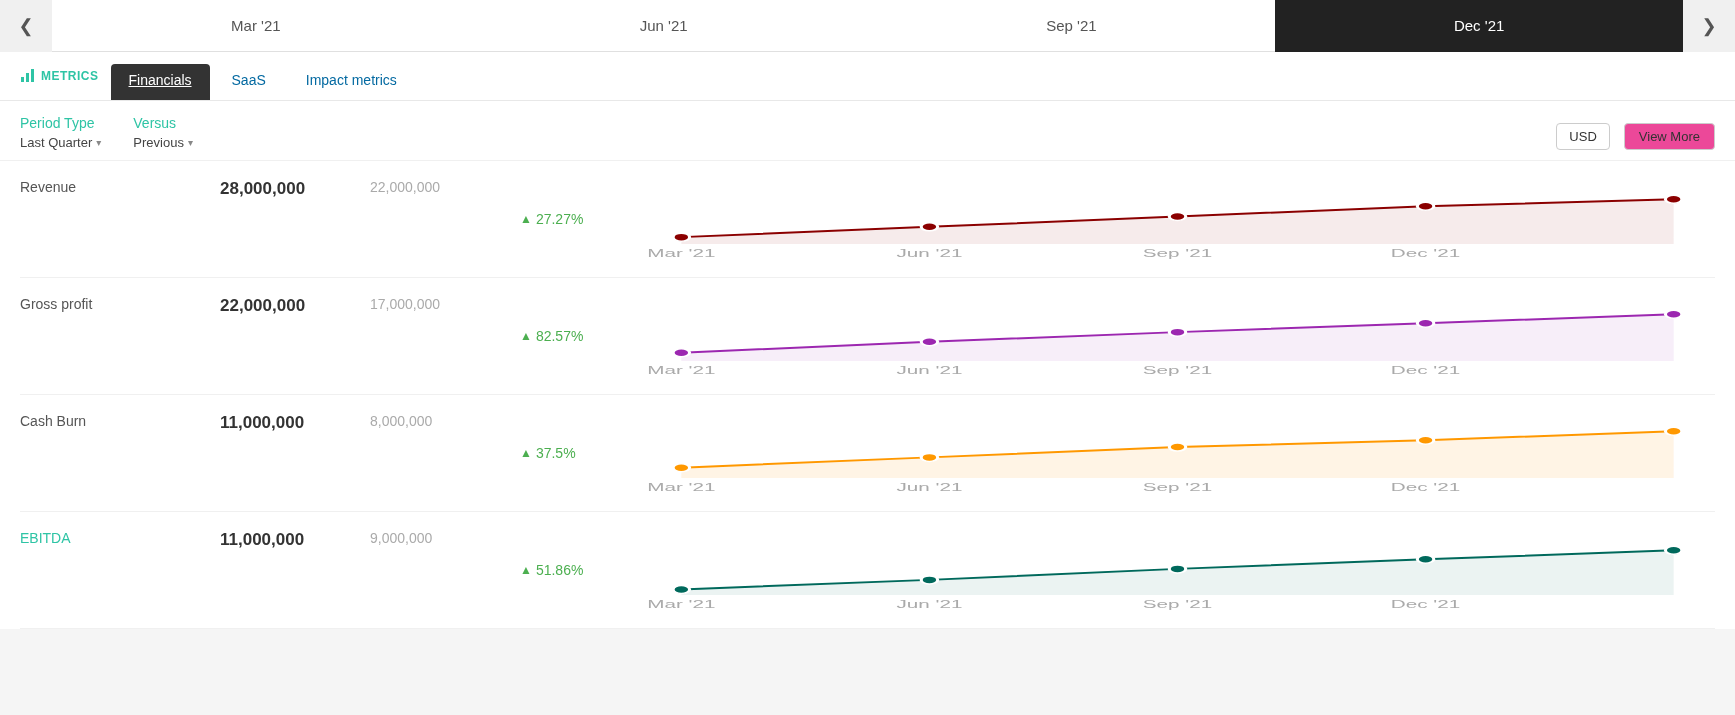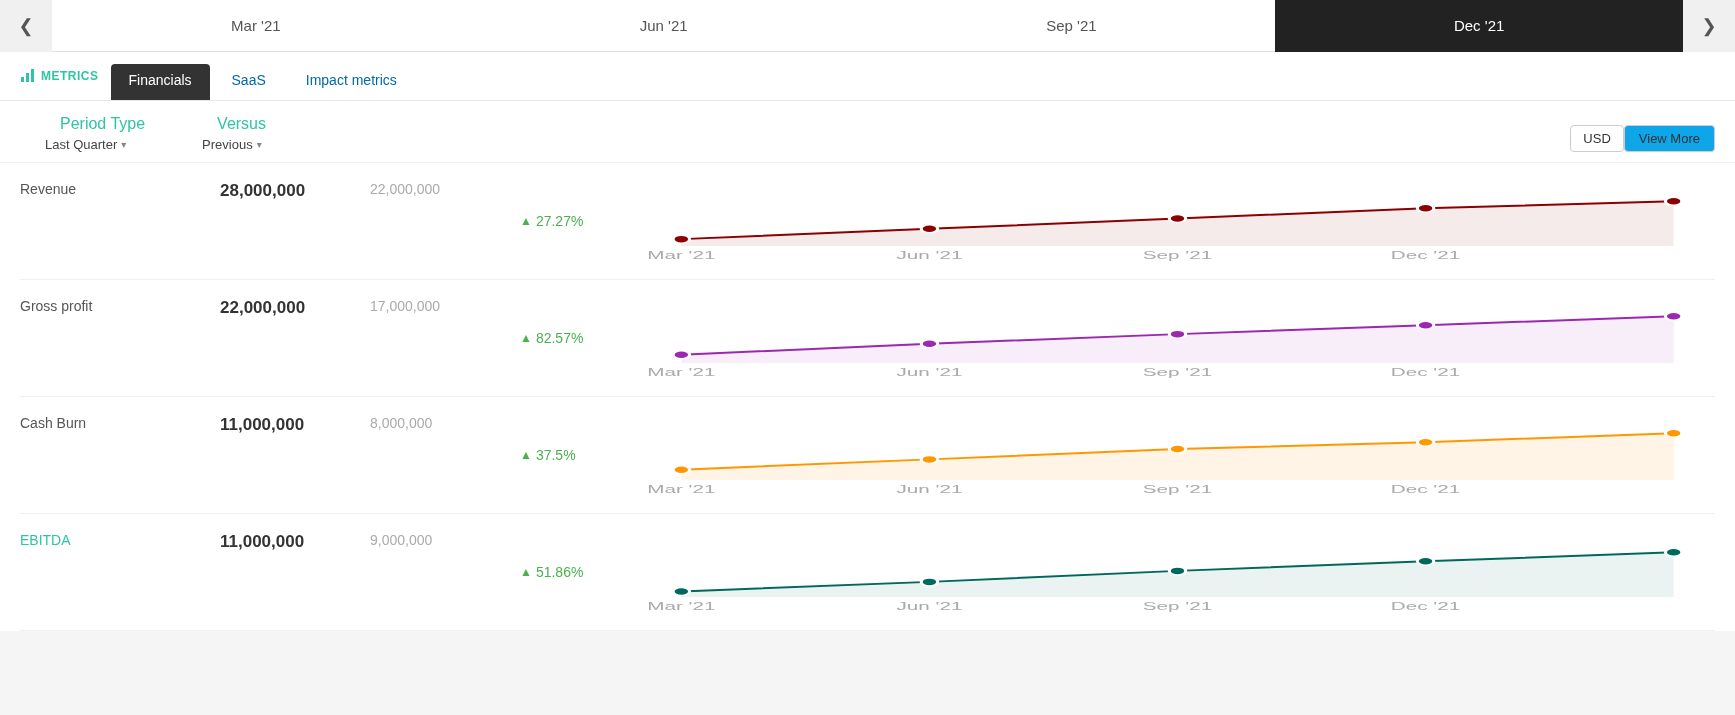--- a/index.html
+++ b/index.html
@@ -37,46 +37,45 @@
     }
     .tab-metrics-label {
       font-size: 12px; color: #2ec4a5; font-weight: 600; letter-spacing: 0.5px;
       margin-right: 8px; display: flex; align-items: center; padding-bottom: 12px;
     }
     .tab {
       padding: 8px 18px 12px; border: none; background: transparent; cursor: pointer;
       font-size: 14px; color: #0369a1; border-radius: 4px 4px 0 0; position: relative;
     }
     .tab.active {
-      background: #333; color: #fff; border-radius: 4px 4px 0 0;
+      background: #333; color: #fff; border-radius: 4px 4px 0 0; text-decoration: underline;
     }
 
     
     .filter-row {
       display: flex; align-items: flex-end; padding: 14px 20px 10px;
       border-bottom: 1px solid #f0f0f0;
     }
     .filter-group { margin-right: 32px; }
-    .filter-label { font-size: 16px; color: #2ec4a5; margin-bottom: 4px; margin-left: 40px; }
+    .filter-label { font-size: 14px; color: #2ec4a5; margin-bottom: 4px; }
     .filter-select {
       display: flex; align-items: center; cursor: pointer; font-size: 13px; color: #444;
       gap: 4px;
-      margin-left: 25px;
     }
     .filter-select .chevron { font-size: 10px; color: #888; }
     .filter-right {
-      margin-left: auto; display: flex; align-items: center; gap: 0;
+      margin-left: auto; display: flex; align-items: center; gap: 14px;
     }
     .currency-badge {
       border: 1px solid #ccc; border-radius: 4px; padding: 5px 12px;
       font-size: 13px; color: #333; background: #fff;
     }
     .view-more-btn {
       border: 1px solid #ccc; border-radius: 4px; padding: 5px 14px;
-      font-size: 13px; color: #333; background: #0ea5e9; cursor: pointer; text-align: center;
+      font-size: 13px; color: #333; background: #ec4899; cursor: pointer; text-align: center;
     }
 
     
     .metrics-body { padding: 0 20px; }
     .metric-row {
       display: flex; padding: 18px 0;
       border-bottom: 1px solid #f0f0f0;
     }
     .metric-name { width: 200px; font-size: 14px; color: #555; }
     .metric-name.link { color: #2ec4a5; cursor: pointer; }

